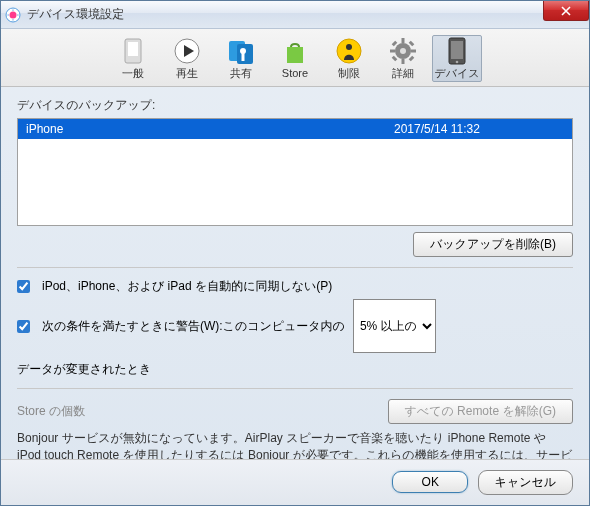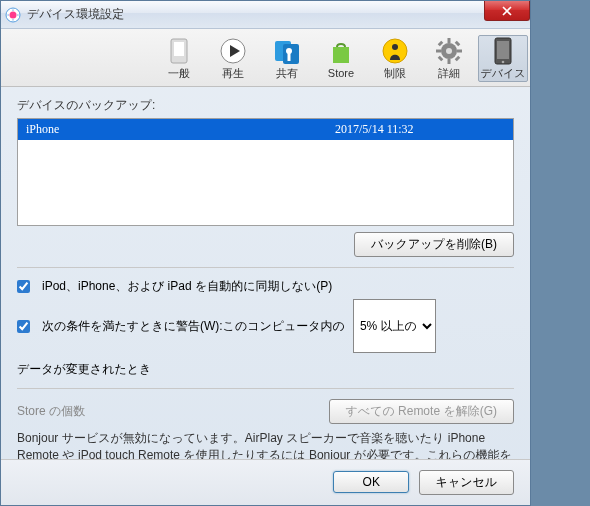--- a/index.html
+++ b/index.html
@@ -5,21 +5,21 @@
 * { box-sizing: border-box; margin: 0; padding: 0; }
 body {
   font-family: "Meiryo UI", "MS PGothic", sans-serif;
   font-size: 12px;
   background: #6b8ba8;
   width: 590px;
   height: 506px;
   overflow: hidden;
 }
 .window {
-  width: 531px;
+  width: 590px;
   height: 506px;
   background: linear-gradient(to bottom, #e8eef5 0%, #dde6f0 100%);
   border: 1px solid #5a7a9a;
   position: relative;
 }
 .titlebar {
   height: 28px;
   background: linear-gradient(to bottom, #f8fafd 0%, #e2e9f3 45%, #d5dfed 46%, #e0e8f2 100%);
   border-bottom: 1px solid #b8c5d6;
   display: flex;
@@ -47,21 +47,21 @@
   align-items: center; justify-content: center;
   cursor: pointer;
   font-size: 11px;
   font-weight: bold;
 }
 .toolbar {
   height: 58px;
   background: linear-gradient(to bottom, #f5f5f5, #e8e8e8);
   border-bottom: 1px solid #c0c0c0;
   display: flex;
-  justify-content: flex-end;
+  justify-content: center;
   align-items: stretch;
   padding-top: 4px;
 }
 .tool-item {
   width: 50px;
   display: flex;
   flex-direction: column;
   align-items: center;
   justify-content: center;
   cursor: pointer;
@@ -85,21 +85,20 @@
 .backup-list {
   border: 1px solid #a0a0a0;
   background: #fff;
   height: 108px;
   overflow: auto;
 }
 .backup-row {
   display: flex;
   padding: 3px 8px;
   font-size: 12px;
-  font-family: Liberation Serif, serif;
 }
 .backup-row.selected { background: #0a64d6; color: #fff; }
 .backup-name { flex: 1; }
 .backup-date { width: 170px; }
 .btn-row-right { text-align: right; margin-top: 6px; }
 .btn {
   background: linear-gradient(to bottom, #fdfdfd, #e5e5e5);
   border: 1px solid #8a8a8a;
   border-radius: 3px;
   padding: 3px 16px;
@@ -132,21 +131,21 @@
 .info-text { font-size: 12px; color: #333; margin-top: 6px; line-height: 1.4; }
 .center-row { text-align: center; margin-top: 14px; }
 .footer {
   position: absolute;
   bottom: 0; left: 0; right: 0;
   padding: 10px 16px;
   border-top: 1px solid #c8c8c8;
   text-align: right;
   background: linear-gradient(to bottom, #eef1f6, #e2e7ee);
 }
-.footer .btn { min-width: 76px; margin-left: 6px; }
+.footer .btn { min-width: 76px; margin-left: 6px; border-radius: 9px; }
 </style>
 </head>
 <body>
 
 <div class="window">
 
   <div class="titlebar">
     <span class="titlebar-icon">
       <svg width="16" height="16" viewBox="0 0 16 16">
           <circle cx="8" cy="8" r="7" fill="#fff" stroke="#5aa0e0"></circle>

